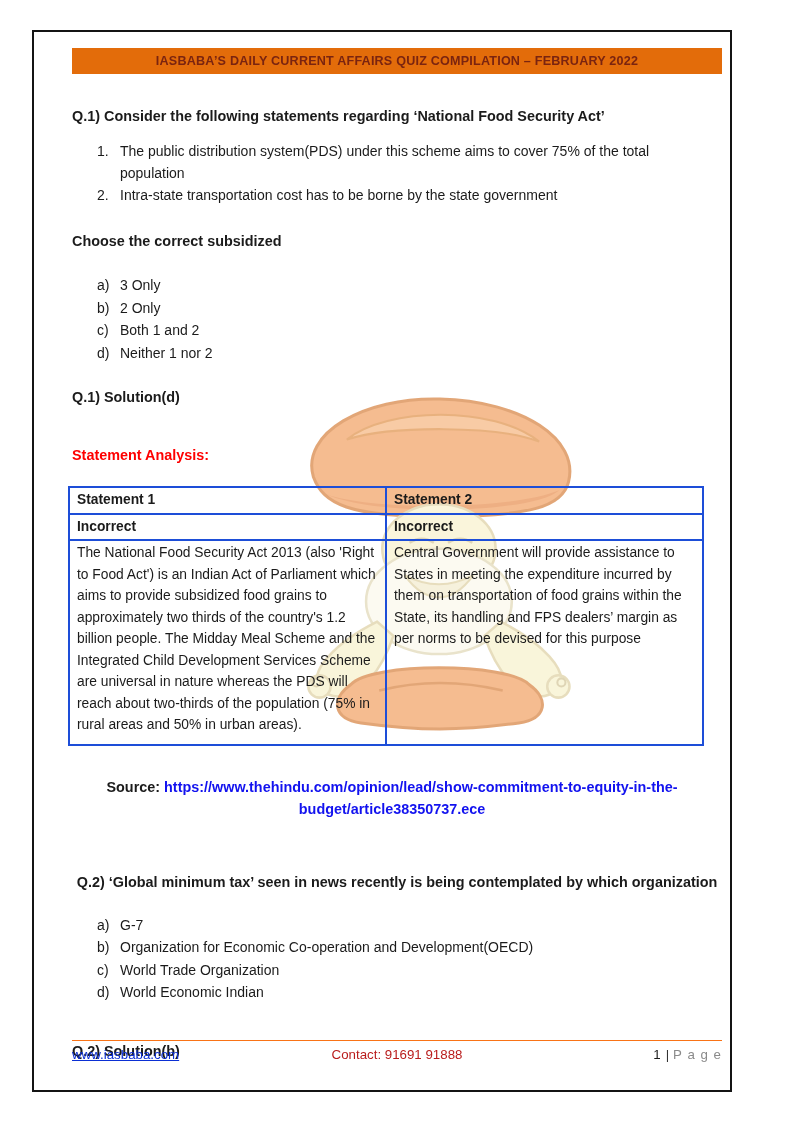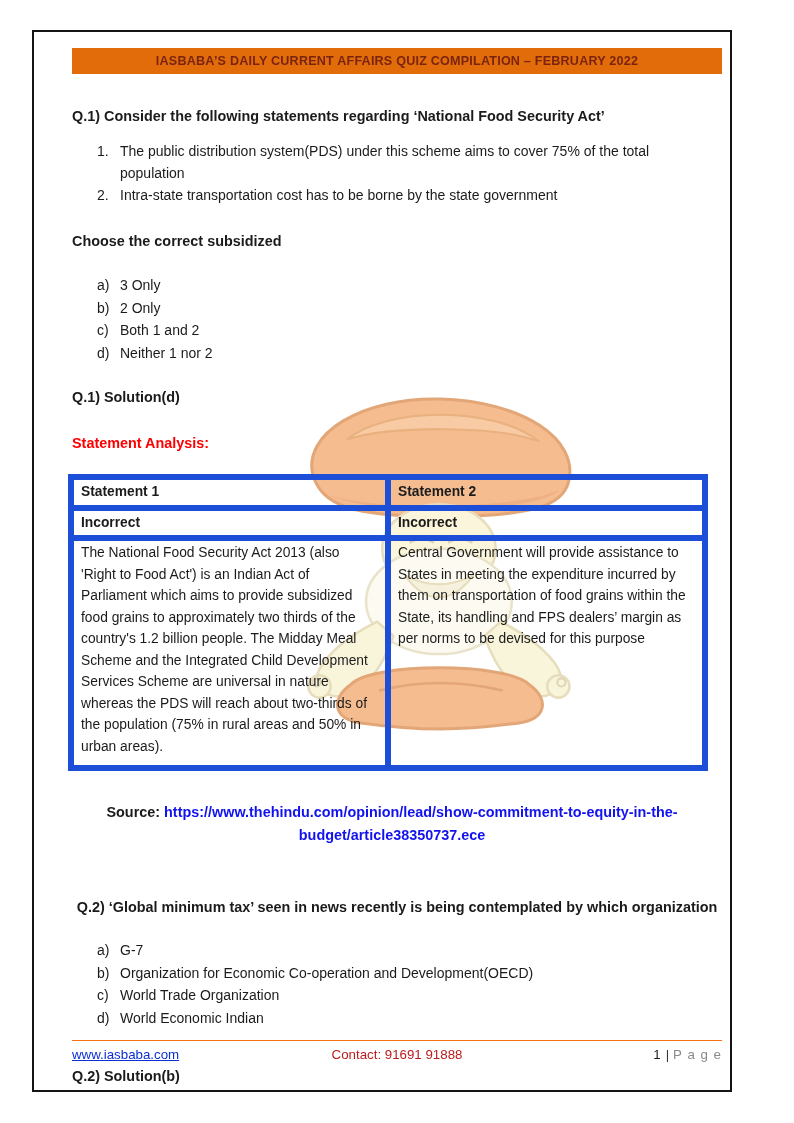--- a/index.html
+++ b/index.html
@@ -35,29 +35,29 @@
   .num-item .marker { width:23px; flex:0 0 23px; }
   .num-item .txt { width:572px; }
 
   .choose-label { font-weight:bold; font-size:14.4px; margin-top:24px; line-height:22px; }
 
   .opt-list { margin:22px 0 0 25px; }
   .opt-item { display:flex; line-height:22.5px; font-size:14px; }
   .opt-item .marker { width:23px; flex:0 0 23px; }
 
   .solution { font-weight:bold; font-size:14.4px; margin-top:22px; line-height:22px; }
-  .analysis { font-weight:bold; font-size:14.4px; margin-top:24px; line-height:22px; color:#FE0000; }
+  .analysis { font-weight:bold; font-size:14.4px; margin-top:36px; line-height:22px; color:#FE0000; }
 
   table.statement-table {
     margin:20px 0 0 -4px; width:634px;
     border-collapse:collapse; table-layout:fixed;
     background:transparent;
   }
   .statement-table td {
-    border:6px solid #1d4ed8; width:317px;
+    border:2px solid #1d4ed8; width:317px;
     font-size:13.8px; vertical-align:top;
     padding:1px 7px 2px 7px; line-height:21.5px;
     background:transparent;
   }
   .statement-table .hdr td { font-weight:bold; }
   .statement-table .body-row td { padding-bottom:8px; }
 
   .source-line { margin-top:30px; font-size:14.4px; font-weight:bold; line-height:22.5px; width:640px;text-align:center; }
   .source-label { color:#1b1b1b; }
   .source-link { color:#1212EF; text-decoration:none; }

